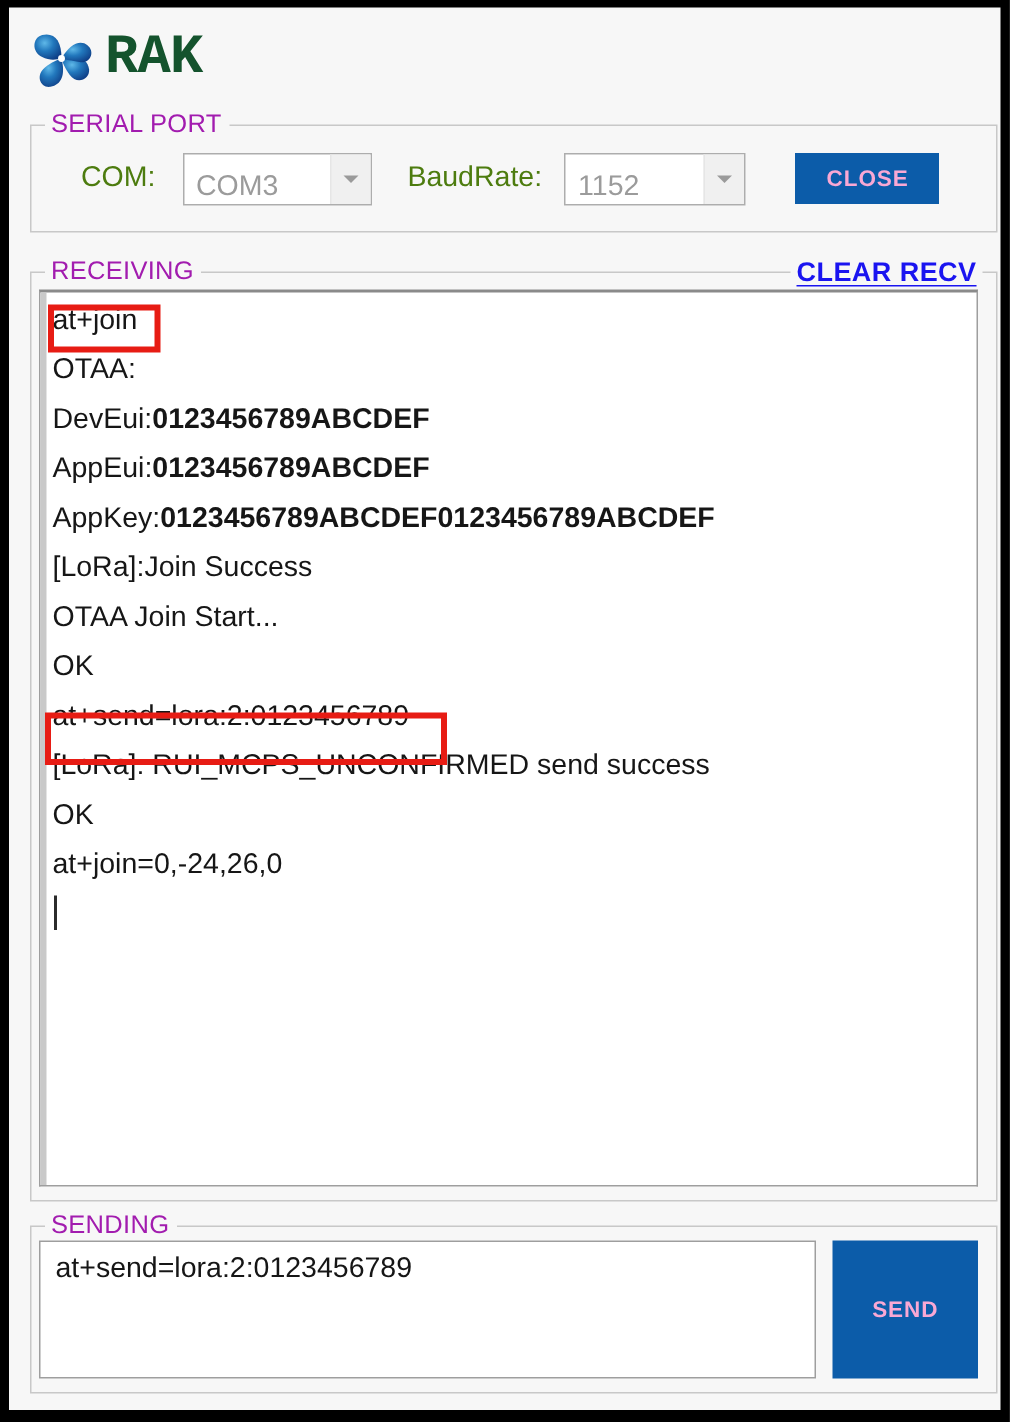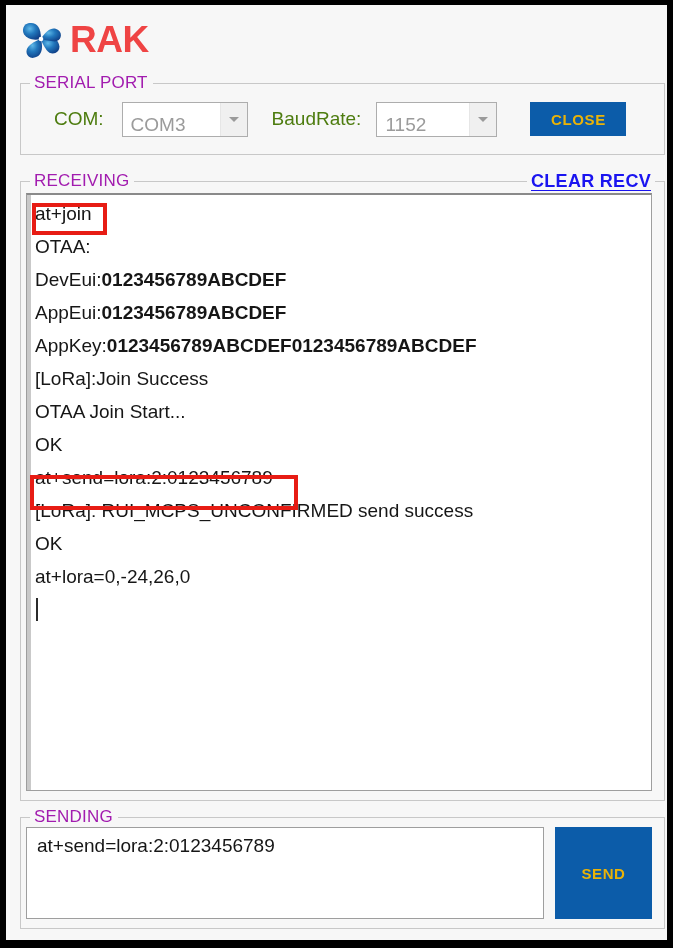--- a/index.html
+++ b/index.html
@@ -37,24 +37,24 @@
     left: 12px; top: 6px;
     height: 56px;
     display: flex;
     align-items: center;
     gap: 6px;
   }
   .logo-mark { width: 46px; height: 46px; display:block; }
   .logo-text {
     font-size: 37px;
     font-weight: bold;
-    color: #ef4444;
+    color: #14532d;
     letter-spacing: -0.5px;
     line-height: 1;
-    font-family: Liberation Sans, sans-serif;
+    font-family: Liberation Mono, monospace;
   }
 
   
   .group {
     position: absolute;
     border: 1px solid #c8c8c8;
     box-sizing: border-box;
     background: transparent;
   }
   .group-legend {
@@ -123,21 +123,21 @@
     width: 0; height: 0;
     border-left: 5px solid transparent;
     border-right: 5px solid transparent;
     border-top: 5px solid #9a9a9a;
   }
   #com-combo   { width: 126px; margin-left: 18px; }
   #baud-combo  { width: 121px; margin-left: 15px; gap: 43px; }
 
   .btn-blue {
     background: #0c5ca9;
-    color: #eab308;
+    color: #f9a8d4;
     border: none;
     font-size: 15px;
     font-weight: bold;
     letter-spacing: 0.6px;
     font-family: "Liberation Sans", sans-serif;
     cursor: pointer;
     padding: 0;
   }
   #close-button {
     width: 96px;
@@ -302,21 +302,21 @@
           <div class="recv-line">OTAA:</div>
           <div class="recv-line"><span class="lbl">DevEui:</span><span class="hex">0123456789ABCDEF</span></div>
           <div class="recv-line"><span class="lbl">AppEui:</span><span class="hex">0123456789ABCDEF</span></div>
           <div class="recv-line"><span class="lbl">AppKey:</span><span class="hex">0123456789ABCDEF0123456789ABCDEF</span></div>
           <div class="recv-line">[LoRa]:Join Success</div>
           <div class="recv-line">OTAA Join Start...</div>
           <div class="recv-line">OK</div>
           <div class="recv-line">at+send=lora:2:0123456789</div>
           <div class="recv-line">[LoRa]: RUI_MCPS_UNCONFIRMED send success</div>
           <div class="recv-line">OK</div>
-          <div class="recv-line">at+lora=0,-24,26,0</div>
+          <div class="recv-line">at+join=0,-24,26,0</div>
           <div class="recv-line"><span class="caret"></span></div>
         </div>
     </div>
 
     <div class="red-box" id="red-box-join"></div>
     <div class="red-box" id="red-box-send"></div>
 
     <div class="group" id="send-group">
       <div class="group-legend">SENDING</div>
     </div>

